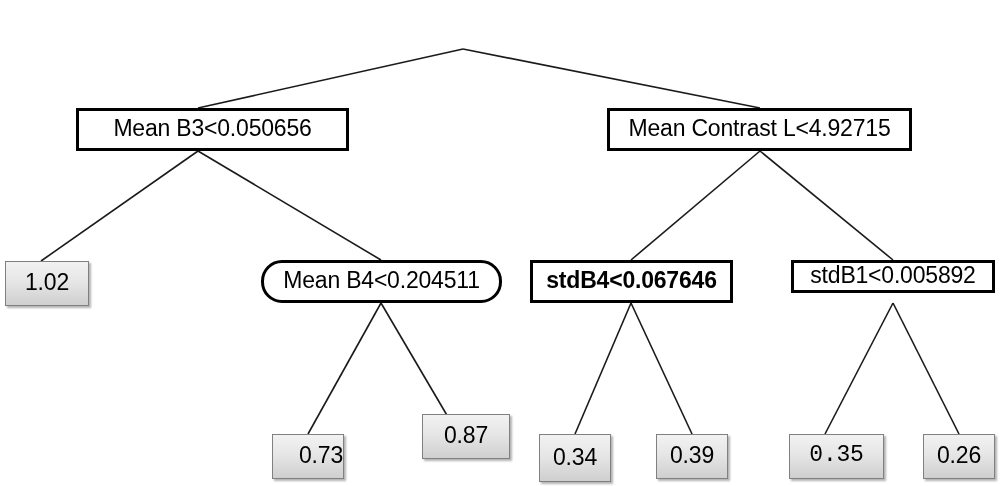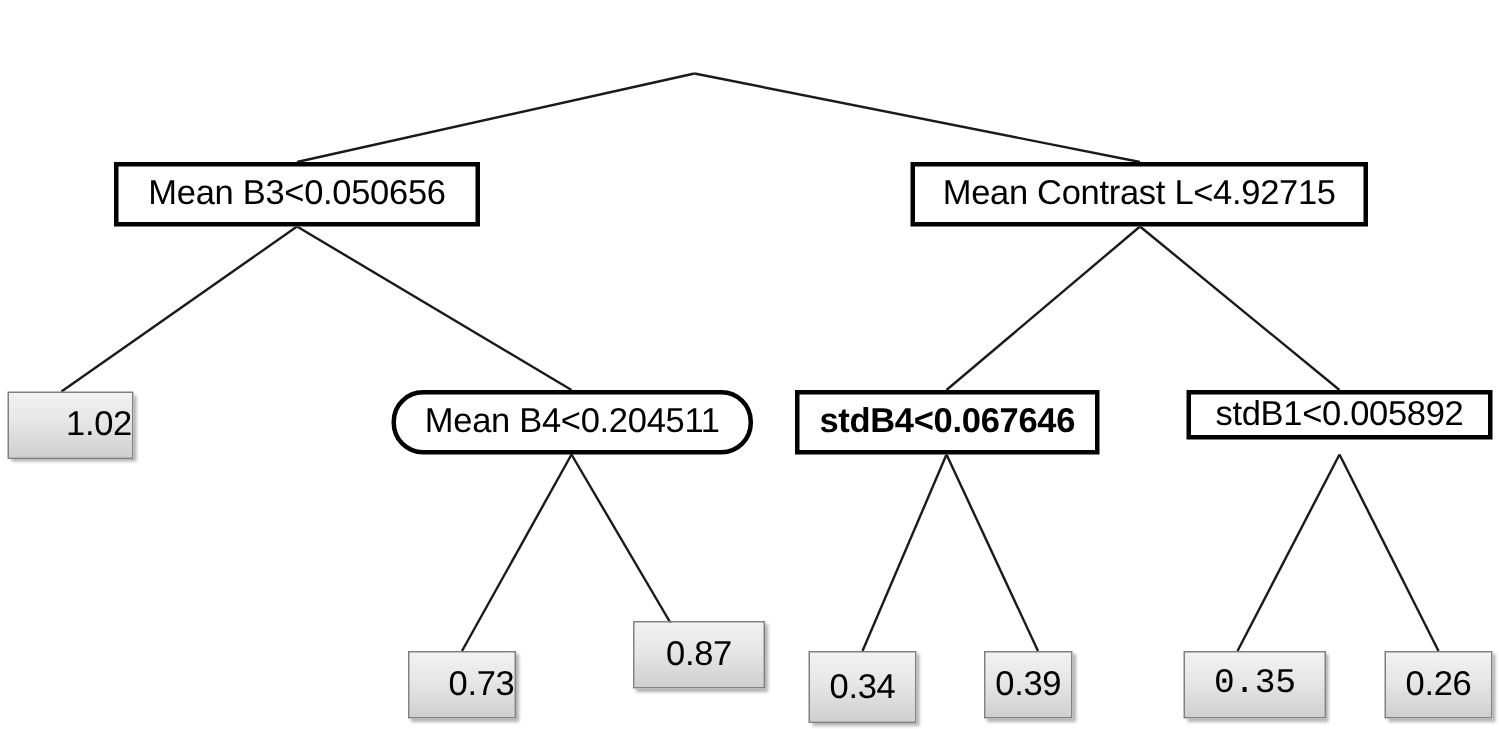--- a/index.html
+++ b/index.html
@@ -67,29 +67,29 @@
       <line x1="760" y1="151" x2="893" y2="260" stroke="#1a1a1a" stroke-width="1.6"></line>
       <line x1="381" y1="303" x2="308" y2="434" stroke="#1a1a1a" stroke-width="1.6"></line>
       <line x1="381" y1="303" x2="458" y2="434" stroke="#1a1a1a" stroke-width="1.6"></line>
       <line x1="631" y1="303" x2="575" y2="434" stroke="#1a1a1a" stroke-width="1.6"></line>
       <line x1="631" y1="303" x2="692" y2="434" stroke="#1a1a1a" stroke-width="1.6"></line>
       <line x1="893" y1="303" x2="825" y2="434" stroke="#1a1a1a" stroke-width="1.6"></line>
       <line x1="893" y1="303" x2="959" y2="434" stroke="#1a1a1a" stroke-width="1.6"></line>
     </svg>
 
 
-  <div class="node decision" style="left: 76px; top: 108px; width: 244px; height: 43px;">
+  <div class="node decision" style="left: 76px; top: 108px; width: 273px; height: 43px;">
     <span class="node-label">Mean B3&lt;0.050656</span>
   </div>
 
   <div class="node decision" style="left: 607px; top: 108px; width: 305px; height: 43px;">
     <span class="node-label">Mean Contrast L&lt;4.92715</span>
   </div>
 
-  <div class="node leaf" style="left: 5px; top: 261px; width: 84px; height: 45px; justify-content: flex-end;">
+  <div class="node leaf" style="left: 5px; top: 261px; width: 84px; height: 45px;">
     <span class="node-label">1.02</span>
   </div>
 
   <div class="node decision" style="left: 261px; top: 260px; width: 241px; height: 43px; border-radius: 21px;">
     <span class="node-label">Mean B4&lt;0.204511</span>
   </div>
 
   <div class="node decision" style="left: 530px; top: 260px; width: 203px; height: 43px; font-weight: bold;">
     <span class="node-label">stdB4&lt;0.067646</span>
   </div>
@@ -103,21 +103,21 @@
   </div>
 
   <div class="node leaf" style="left: 422px; top: 414px; width: 88px; height: 45px;">
     <span class="node-label">0.87</span>
   </div>
 
   <div class="node leaf" style="left: 539px; top: 434px; width: 72px; height: 48px;">
     <span class="node-label">0.34</span>
   </div>
 
-  <div class="node leaf" style="left: 656px; top: 434px; width: 59px; height: 45px;">
+  <div class="node leaf" style="left: 656px; top: 434px; width: 72px; height: 45px;">
     <span class="node-label">0.39</span>
   </div>
 
   <div class="node leaf" style="left: 789px; top: 434px; width: 95px; height: 45px; font-family: Liberation Mono, monospace;">
     <span class="node-label">0.35</span>
   </div>
 
   <div class="node leaf" style="left: 923px; top: 434px; width: 72px; height: 45px; justify-content: center;">
     <span class="node-label">0.26</span>
   </div>

